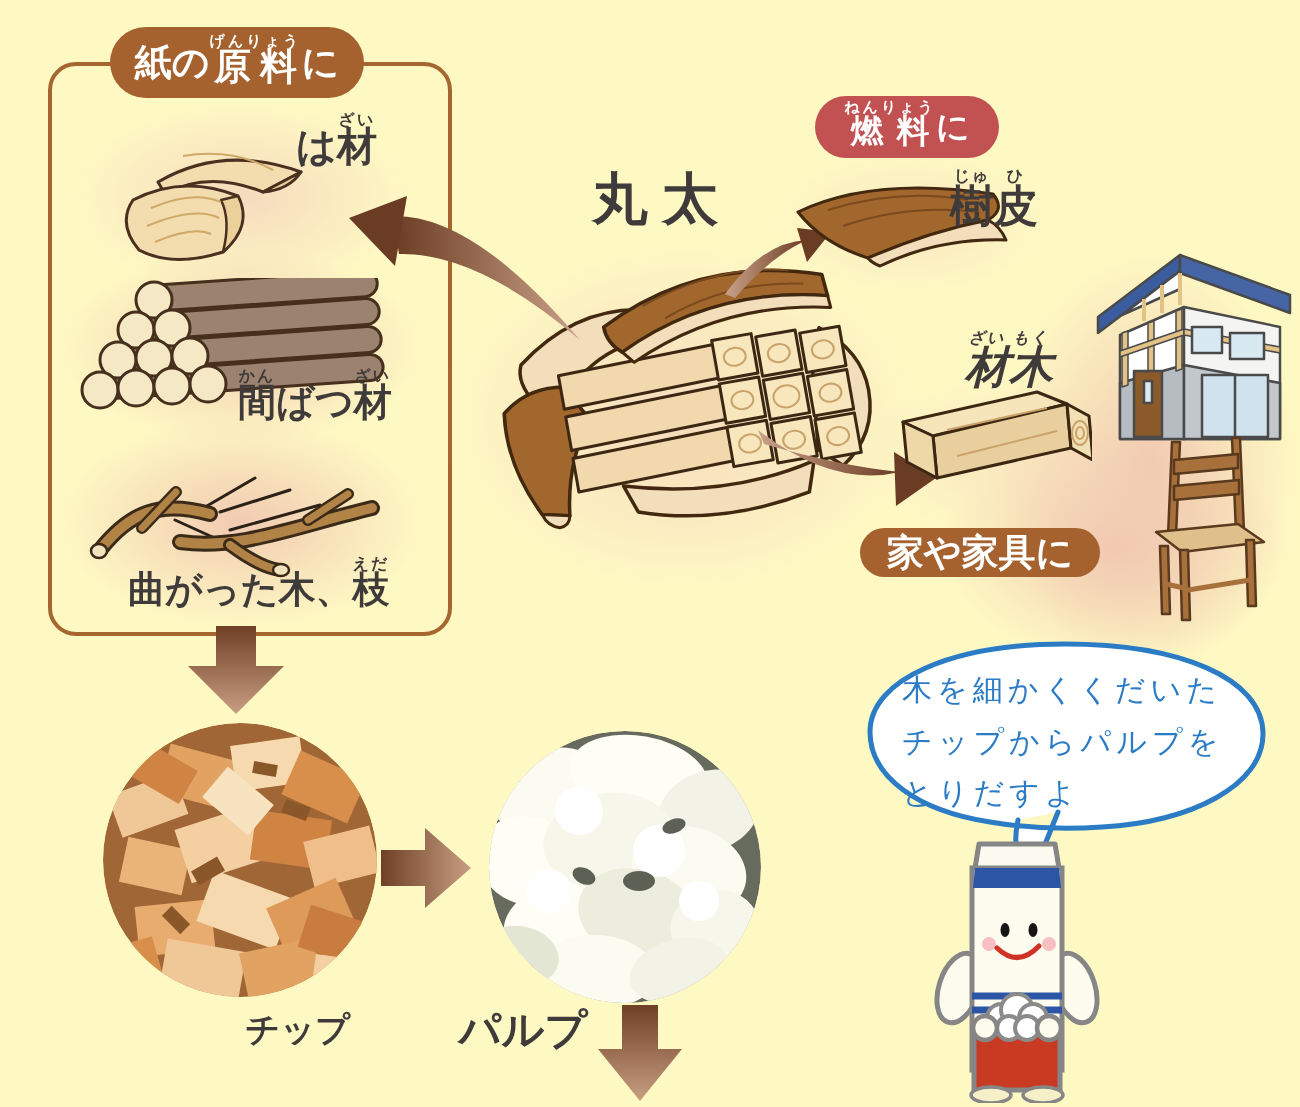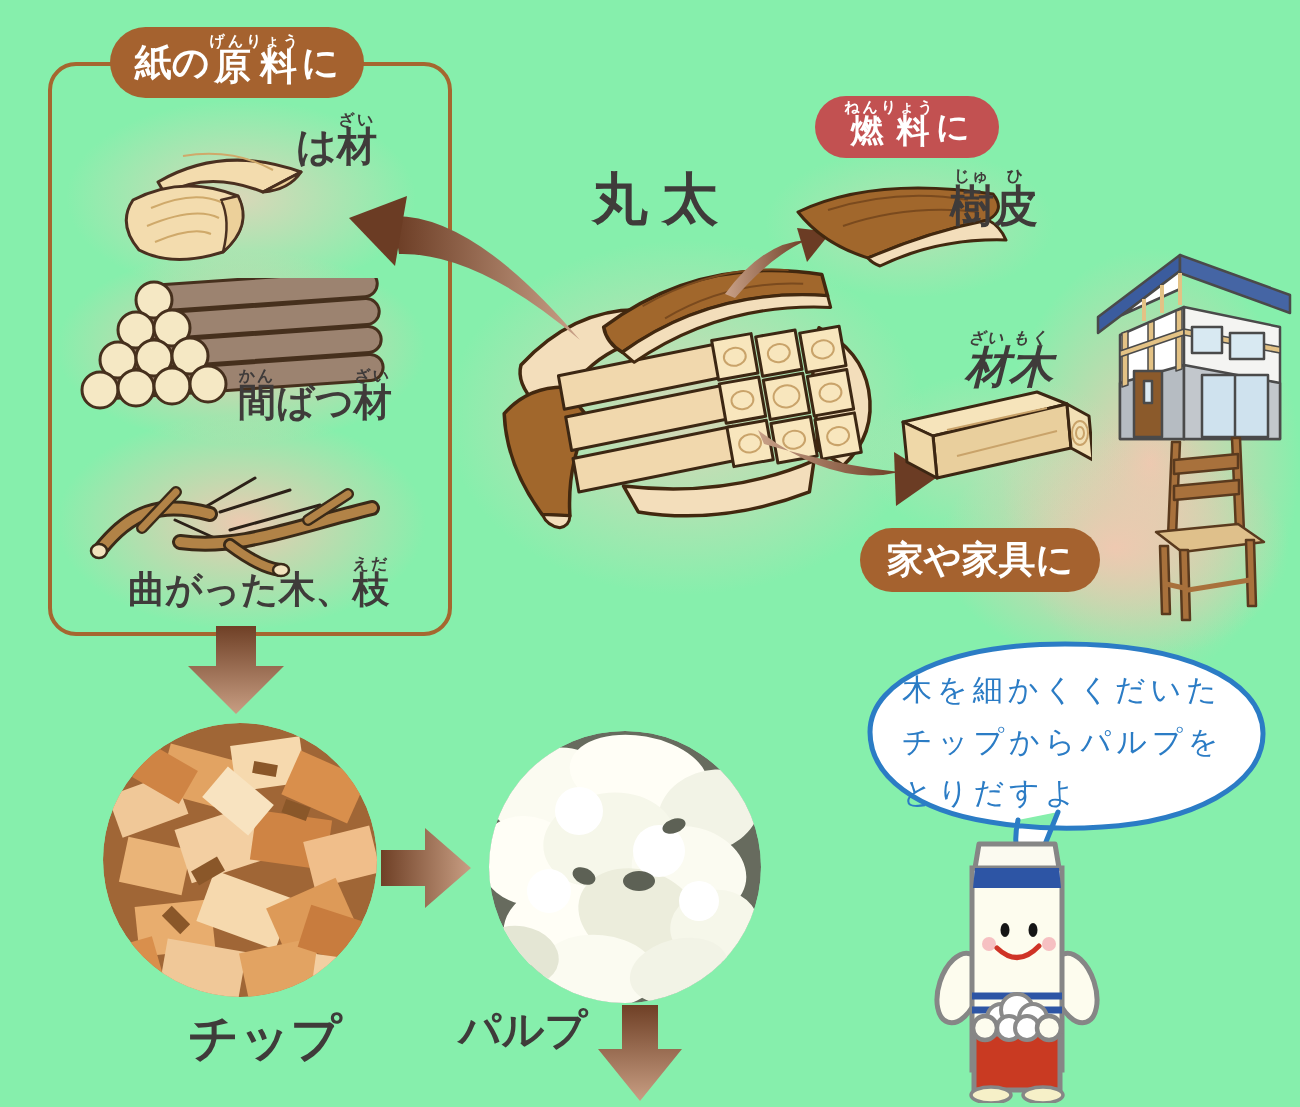--- a/index.html
+++ b/index.html
@@ -1,16 +1,16 @@
 <!DOCTYPE html>
 <html><head>
 <meta charset="utf-8">
 <style>
   html,body{margin:0;padding:0;background:#fff;}
-  #stage{position:relative;width:1300px;height:1107px;background:#86efac;overflow:hidden;
+  #stage{position:relative;width:1300px;height:1107px;background:#fef9c3;overflow:hidden;
          font-family:"Liberation Sans","DejaVu Sans",sans-serif;}
   .abs{position:absolute;}
   .glow{position:absolute;border-radius:50%;pointer-events:none;}
   .glow-pink{background:radial-gradient(closest-side,rgba(241,200,177,.95),rgba(241,200,177,0));}
   .glow-soft{background:radial-gradient(closest-side,rgba(243,208,188,.75),rgba(243,208,188,0));}
   .box{position:absolute;border:4px solid #a5672f;border-radius:28px;background:transparent;}
   .badge{position:absolute;display:flex;align-items:center;justify-content:center;
          color:#fff;font-weight:bold;}
   .badge ruby rt{font-size:15px;font-weight:bold;letter-spacing:3px;}
   .lbl{position:absolute;font-weight:bold;color:#3f3b3a;line-height:1.05;white-space:nowrap;}
@@ -137,21 +137,21 @@
         <rect x="105" y="58" width="60" height="40" fill="#f8e3c0" transform="rotate(40 135 78)"></rect>
         <rect x="35" y="32" width="54" height="38" fill="#cf8444" transform="rotate(30 62 51)"></rect>
         <rect x="90" y="140" width="30" height="16" fill="#8a5729" transform="rotate(-30 105 148)"></rect>
         <rect x="180" y="80" width="26" height="14" fill="#8a5729" transform="rotate(20 193 87)"></rect>
         <rect x="60" y="190" width="26" height="14" fill="#8a5729" transform="rotate(45 73 197)"></rect>
         <rect x="150" y="40" width="24" height="12" fill="#8a5729" transform="rotate(10 162 46)"></rect>
       </g>
     </g>
   </svg>
 
-  <div class="lbl" style="left:180px;top:1012px;width:170px;font-size:50px;text-align:center;">チップ</div>
+  <div class="lbl" style="left:180px;top:1012px;width:170px;font-size:34px;text-align:right;">チップ</div>
 
   <svg class="abs" style="left:381px;top:826px;" width="92" height="84" viewBox="0 0 92 84">
     <defs>
         <linearGradient id="ag2" x1="0" y1="0" x2="1" y2="0">
       <stop offset="0" stop-color="#6f4026"></stop>
           <stop offset="1" stop-color="#c89e83"></stop>
         </linearGradient>
       </defs>
     <polygon points="0,24 44,24 44,2 90,42 44,82 44,60 0,60" fill="url(#ag2)"></polygon>
   </svg>
@@ -345,21 +345,21 @@
       <polygon points="28,50 93,44 93,58 28,64" fill="#a8713c"></polygon>
       <polygon points="10,96 92,88 118,106 36,116" fill="#dfc08b"></polygon>
       <polygon points="14,110 22,110 24,178 16,178" fill="#a8713c"></polygon>
       <polygon points="100,104 108,104 110,170 102,170" fill="#a8713c"></polygon>
       <polygon points="34,114 42,114 44,184 36,184" fill="#a8713c"></polygon>
       <line x1="20" y1="148" x2="38" y2="152" stroke="#a8713c" stroke-width="5"></line>
       <line x1="42" y1="154" x2="104" y2="144" stroke="#a8713c" stroke-width="5"></line>
     </g>
   </svg>
 
-  <div class="badge" style="left: 860px; top: 528px; width: 240px; height: 64px; border-radius: 33px; font-size: 37px; background-color: rgb(165, 98, 47);">家や家具に</div>
+  <div class="badge" style="left: 860px; top: 528px; width: 240px; height: 49px; border-radius: 33px; font-size: 37px; background-color: rgb(165, 98, 47);">家や家具に</div>
 
   <svg class="abs" style="left:860px;top:636px;" width="412" height="245" viewBox="0 0 412 245">
     <path d="M205,8 C320,8 402,42 403,97 C404,150 330,186 242,191 C202,194 160,191 130,186 C58,175 10,141 10,96 C10,42 95,8 205,8 Z
              M158,184 C152,212 158,225 172,240 C182,216 190,196 198,176" fill="#ffffff" stroke="#2b7cc5" stroke-width="5" stroke-linejoin="round" stroke-linecap="round"></path>
   </svg>
   <div class="bubble-text" style="left: 902px; top: 664px; font-size: 30px; color: rgb(43, 124, 197);">
     <div>木を細かくくだいた</div>
     <div>チップからパルプを</div>
     <div>とりだすよ</div>
   </div>

